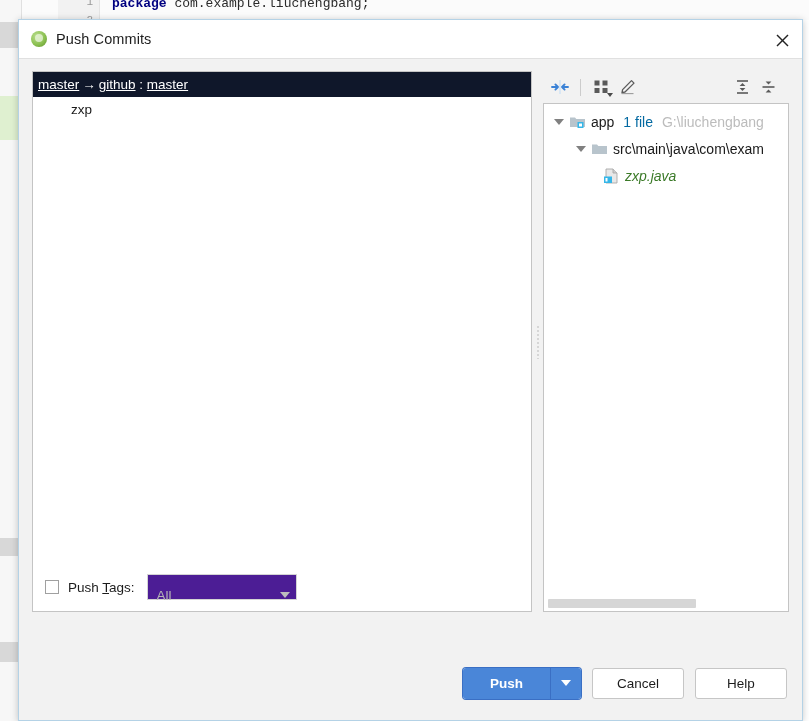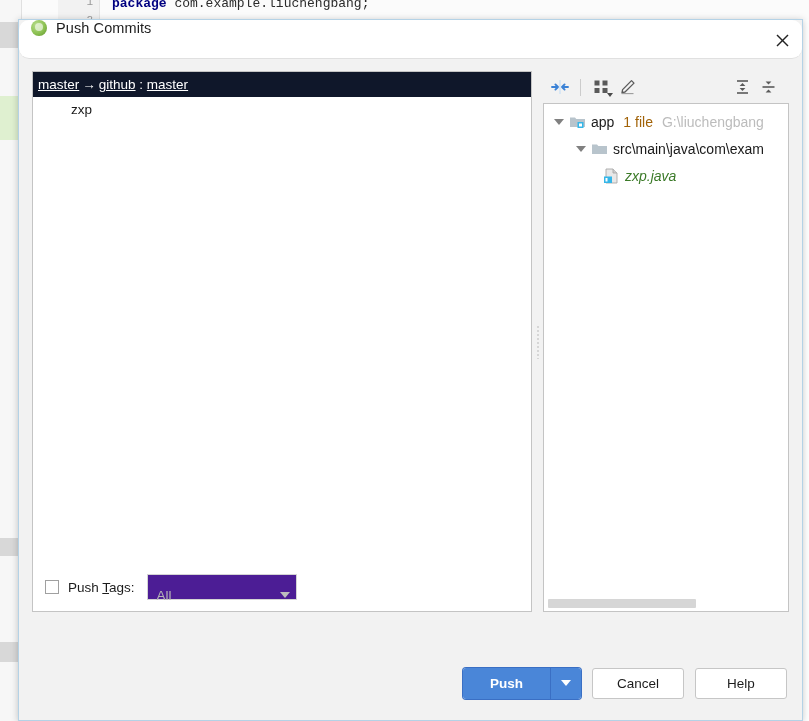--- a/index.html
+++ b/index.html
@@ -55,24 +55,23 @@
     border: 1px solid #b4d2e6;
     box-shadow: 0 1px 7px rgba(0,0,0,0.22);
     display: flex; flex-direction: column;
   }
 
   
   #titlebar {
     height: 39px; min-height: 39px;
     background: #ffffff;
     border-bottom: 1px solid #e0e0e0;
-    display: flex; align-items: flex-start;
+    display: flex; align-items: center;
     padding: 0 8px 0 12px;
     position: relative;
-    border-radius: 10px;
   }
   #app-icon {
     width: 16px; height: 16px; margin-right: 9px;
     border-radius: 50%;
     background: radial-gradient(circle at 35% 32%, #b8dd8c 0%, #8cc152 55%, #5e9128 100%);
     position: relative; flex: 0 0 auto;
   }
   #app-icon::after {
     content: ""; position: absolute; left: 4px; top: 3px;
     width: 8px; height: 8px; border-radius: 50%;
@@ -193,21 +192,21 @@
     width: 0; height: 0; display: block;
     border-left: 5px solid transparent;
     border-right: 5px solid transparent;
     border-top: 6px solid #808080;
   }
   .row-indent-0 { padding-left: 7px; }
   .row-indent-1 { padding-left: 29px; }
   .row-indent-2 { padding-left: 59px; }
   .tree-label { color: #1a1a1a; }
   .tree-label.green { color: #3b7a28; font-style: italic; }
-  .tree-meta { color: #a16207; margin-left: 9px; }
+  .tree-meta { color: #0369a1; margin-left: 9px; }
   .tree-path { color: #bcbcbc; margin-left: 9px; }
 
   
   .ico { width: 17px; height: 16px; margin-right: 5px; flex: 0 0 auto; position: relative; }
 
   
   #files-hscroll {
     position: absolute; left: 1px; right: 1px; bottom: 1px;
     height: 13px; background: #ffffff;
   }

